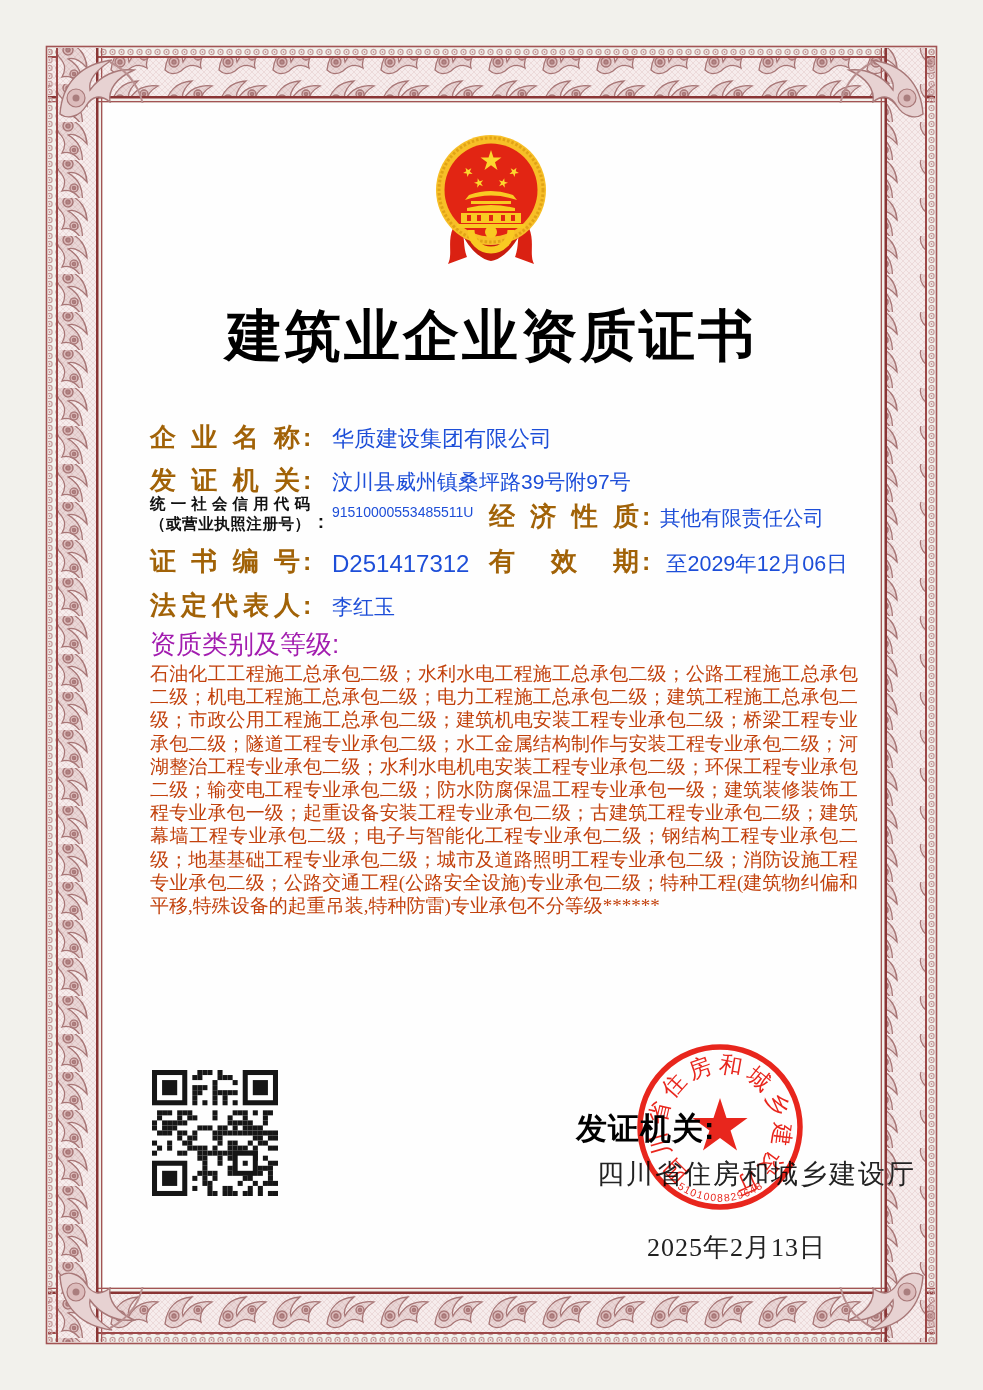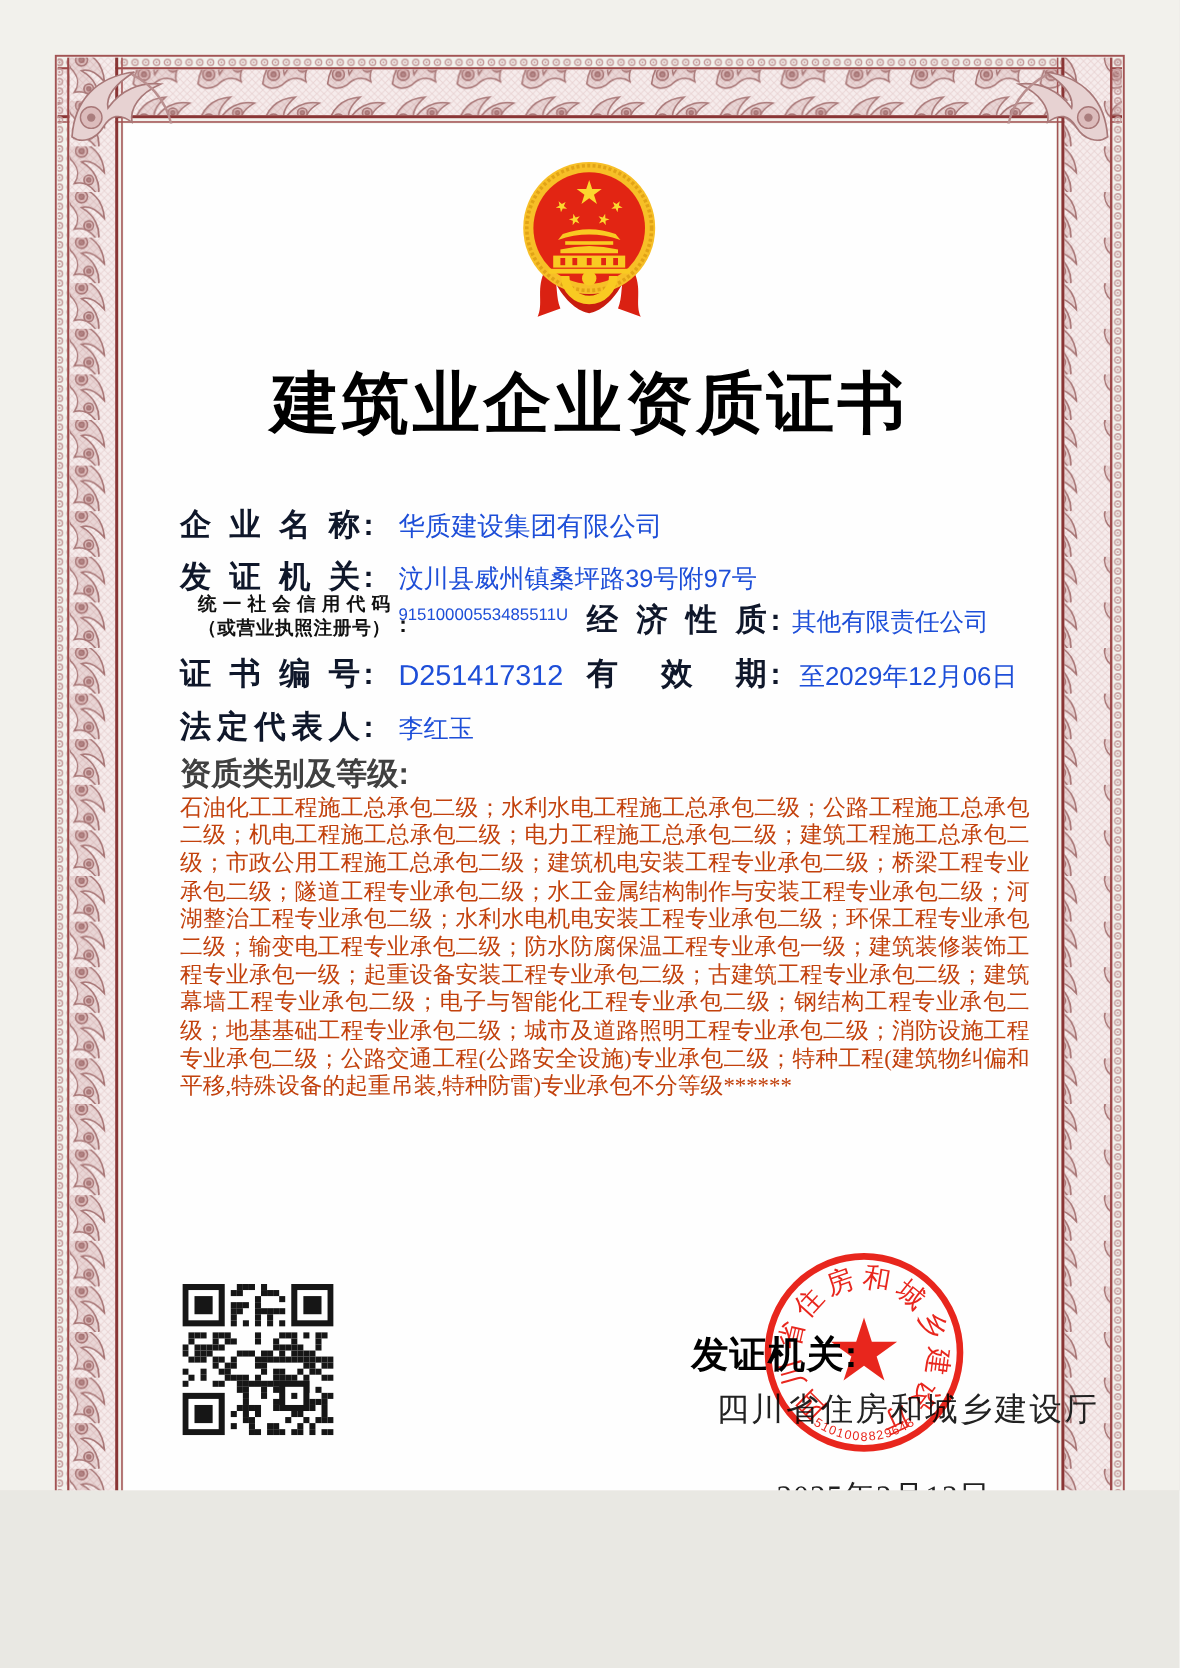--- a/index.html
+++ b/index.html
@@ -1,39 +1,39 @@
 <!DOCTYPE html>
 <html><head>
 <meta charset="utf-8">
 <style>
   html,body{margin:0;padding:0;background:#e9e8e3;}
-  .page{position:relative;width:983px;height:1242px;background:#f2f1ec;overflow:hidden;
+  .page{position:relative;width:983px;height:1390px;background:#f2f1ec;overflow:hidden;
         font-family:"Liberation Sans",sans-serif;color:#111;}
   .sheet{position:absolute;left:103px;top:103px;width:777px;height:1184px;background:#fefefe;}
   .frame{position:absolute;left:0;top:0;}
   .emblem{position:absolute;left:431px;top:128px;width:120px;height:142px;}
   .title{position:absolute;left:0;top:299px;width:983px;margin:0;text-align:center;
          font-size:56px;font-weight:900;letter-spacing:3px;color:#000;}
   .f-row{position:absolute;white-space:nowrap;}
-  .flabel{font-size:26px;font-weight:900;color:#0f172a;margin-top:46px;}
+  .flabel{font-size:26px;font-weight:900;color:#a16207;margin-top:46px;}
   .jl{display:inline-block;width:150px;text-align:justify;text-align-last:justify;vertical-align:baseline;}
   .fcolon{font-weight:900;margin-left:3px;font-size:25px;}
   .fvalue{position:absolute;font-family:Liberation Sans, sans-serif;color:#1d4ed8;white-space:nowrap;}
   #row-name{left:150px;top:420px}   #row-name .fvalue{left:182px;top:4px;font-size:22px;}
   #row-addr{left:150px;top:463px}   #row-addr .fvalue{left:182px;top:5px;font-size:21px;}
   #row-cc{left:150px;top:494px}
   .cc-label{position:relative;display:inline-block;font-size:15.5px;font-weight:900;line-height:20px;}
-  .cc-l1,.cc-l2{display:block;width:160px;text-align:justify;text-align-last:justify;margin-left:15px;}
+  .cc-l1,.cc-l2{display:block;width:160px;text-align:justify;text-align-last:justify;}
   .cc-colon{position:absolute;right:-14px;bottom:2px;font-size:19px;font-weight:900;}
   #row-cc .fvalue{left:182px;top:10px;font-size:14px;}
   #row-econ{left:489px;top:499px}   #row-econ .fvalue{left:171px;top:5px;font-size:20.5px;}
   #row-certno{left:150px;top:544px} #row-certno .fvalue{left:182px;top:6px;font-size:24px;}
   #row-valid{left:489px;top:544px}  #row-valid .fvalue{left:177px;top:5px;font-size:21.5px;}
   #row-legal{left:150px;top:588px}  #row-legal .fvalue{left:182px;top:5px;font-size:21px;}
-  .qual-head{position:absolute;left:150px;top:627px;font-size:26px;font-weight:700;color:#404040;}
+  .qual-head{position:absolute;left:150px;top:627px;font-size:26px;font-weight:400;color:#a21caf;}
   .qual-text{position:absolute;left:150px;top:662px;width:708px;margin:0;
              font-family:"Liberation Serif",serif;font-size:19px;line-height:23.2px;
              text-align:justify;color:#c2410c;}
   .qr{position:absolute;left:152px;top:1070px;width:126px;height:126px;}
   .issuer-label{position:absolute;left:576px;top:1108px;font-size:31px;font-weight:900;
                 letter-spacing:1px;color:#000;}
   .authority{position:absolute;left:597px;top:1156px;font-size:27px;letter-spacing:2px;
              font-family:"Liberation Serif",serif;color:#222;}
   .issue-date{position:absolute;left:647px;top:1196px;font-size:26px;letter-spacing:1px;
               font-family:"Liberation Serif",serif;color:#222;margin-top:34px;}

